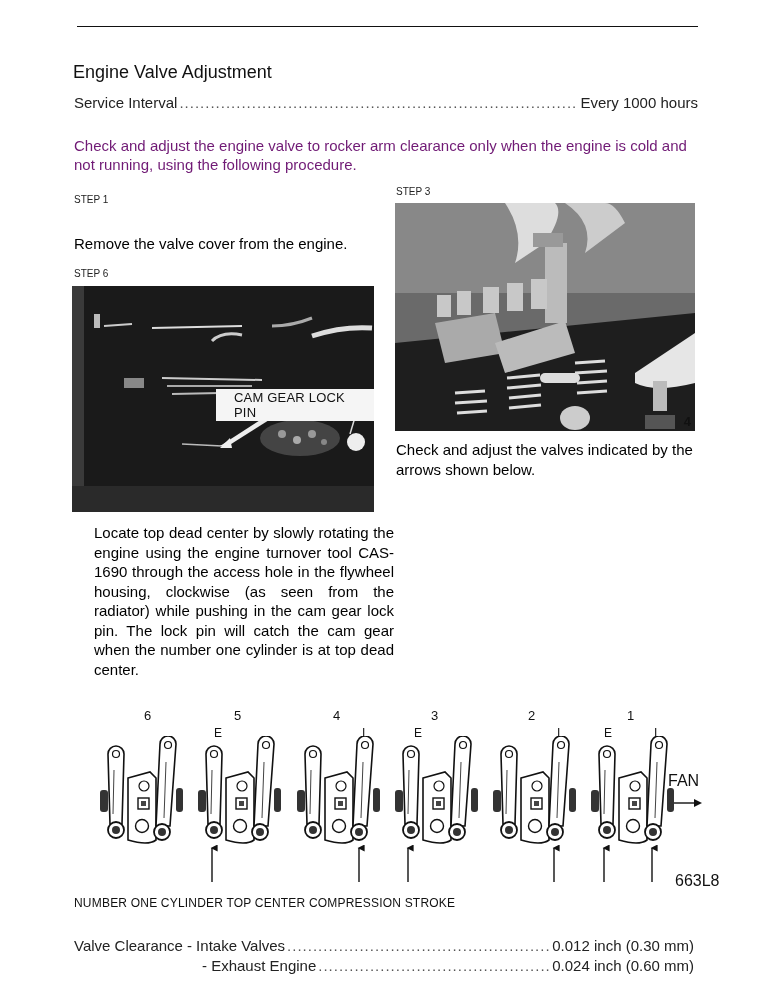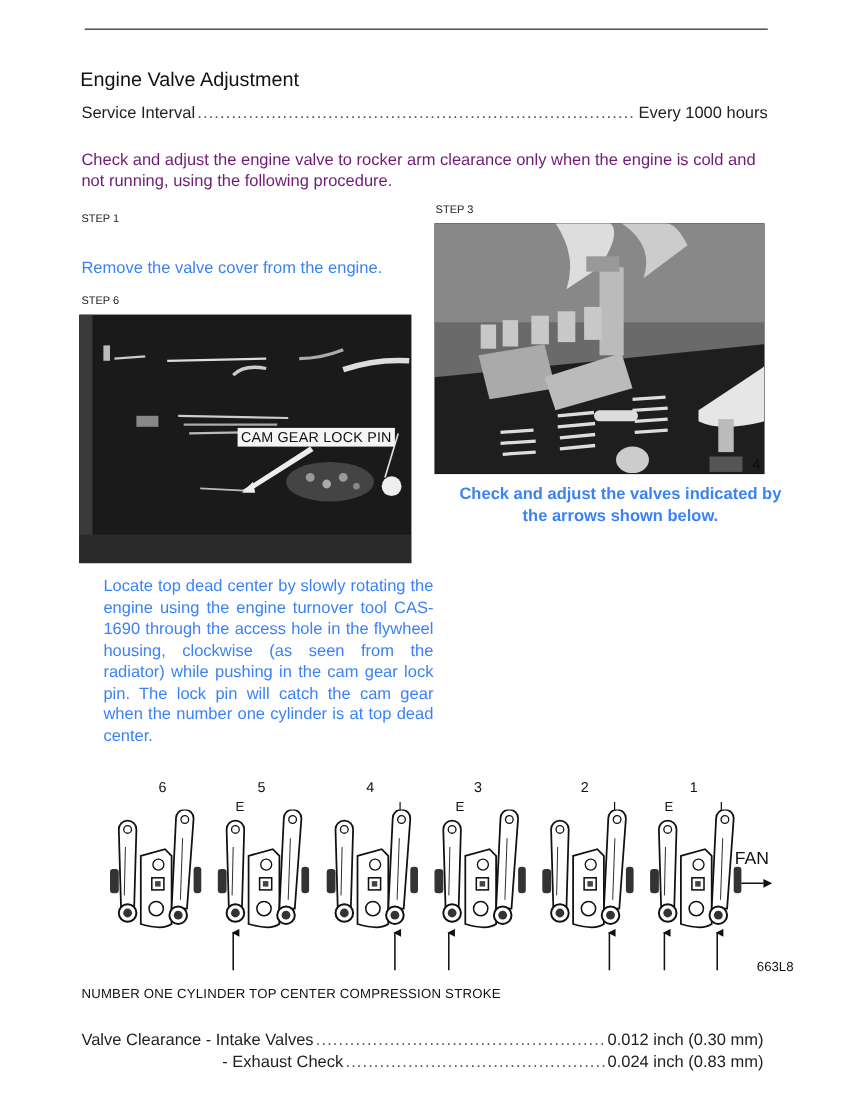--- a/index.html
+++ b/index.html
@@ -7,29 +7,29 @@
   .abs { position: absolute; }
   .section-header { left: 74px; top: 26px; width: 624px; font-size: 15px; letter-spacing: 0.2px; display: flex; align-items: flex-end; }
   .section-header .rule { flex: 1; border-bottom: 1px solid #111; margin-left: 3px; margin-bottom: 3px; }
   .title { left: 73px; top: 62px; font-size: 18px; }
   .leader-line { display: flex; align-items: baseline; font-size: 15px; color: #222; }
   .leader-line .dots { flex: 1; overflow: hidden; white-space: nowrap; margin: 0 2px; color: #555; letter-spacing: 1px; }
   .leader-line .dots::after { content: "................................................................................................................................................................................................................................................"; }
   .service { left: 74px; top: 94px; width: 624px; }
   .intro { left: 74px; top: 136px; width: 626px; font-size: 15px; line-height: 19px; color: #701a75; }
   .step-label { font-size: 10px; color: #222; }
-  .body-text { font-size: 15px; line-height: 19.5px; color: #3b82f6; text-align: justify; }
+  .body-text { font-size: 15px; line-height: 19.5px; color: #000000; text-align: justify; }
   .photo { background: #222; overflow: hidden; }
   .photo svg { display: block; }
-  .callout { position: absolute; left: 144px; top: 103px; background: #f5f5f5; color: #111; font-size: 13px; padding: 1px 3px; letter-spacing: 0.2px; }
+  .callout { position: absolute; left: 144px; top: 103px; background: #f5f5f5; color: #111; font-size: 13px; padding: 1px 18px; letter-spacing: 0.2px; }
   .diagram { left: 88px; top: 700px; width: 620px; height: 190px; }
   .cyl-num { position: absolute; top: 8px; font-size: 13px; }
   .vlab { position: absolute; top: 26px; font-size: 12px; }
   .fan-label { position: absolute; left: 580px; top: 72px; font-size: 16px; }
-  .fig-code { position: absolute; left: 600px; top: 172px; font-size: 12px; }
+  .fig-code { position: absolute; left: 587px; top: 172px; font-size: 16px; }
   .caption { left: 74px; top: 896px; width: 624px; text-align: left; font-size: 12px; letter-spacing: 0.2px; }
   .spec1 { left: 74px; top: 937px; width: 620px; }
   .spec2 { left: 202px; top: 957px; width: 492px; }
 </style>
 </head>
 <body>
 
 <div class="abs section-header">
   <span class="rule"></span>
 </div>
@@ -112,21 +112,21 @@
         <line x1="182" y1="190" x2="212" y2="188"></line>
     </g>
     <rect x="145" y="170" width="40" height="10" rx="5" fill="#ddd"></rect>
     <ellipse cx="180" cy="215" rx="15" ry="12" fill="#ccc"></ellipse>
     <path d="M240 170 q30 -20 60 -40 l0 50 q-40 10 -60 0 z" fill="#e6e6e6"></path>
     <rect x="258" y="178" width="14" height="30" fill="#bbb"></rect>
     <rect x="250" y="212" width="30" height="14" fill="#555"></rect>
   </svg>
   <span class="abs" style="right:4px;bottom:2px;font-size:13px;font-weight:bold;color:#111;">4</span>
 </div>
-<div class="abs body-text" style="left:413px;top:440px;width:302px;text-align:center;font-weight:bold;">Check and adjust the valves indicated by the arrows shown below.</div>
+<div class="abs body-text" style="left:396px;top:440px;width:302px;text-align:left;">Check and adjust the valves indicated by the arrows shown below.</div>
 
 <div class="abs diagram">
   <span class="cyl-num" style="left:56px;">6</span>
   <span class="cyl-num" style="left:146px;">5</span>
   <span class="cyl-num" style="left:245px;">4</span>
   <span class="cyl-num" style="left:343px;">3</span>
   <span class="cyl-num" style="left:440px;">2</span>
   <span class="cyl-num" style="left:539px;">1</span>
 
   <span class="vlab" style="left:126px;">E</span>
@@ -189,16 +189,16 @@
 
 <div class="abs caption">NUMBER ONE CYLINDER TOP CENTER COMPRESSION STROKE</div>
 
 <div class="abs spec1 leader-line">
   <span>Valve Clearance</span>
   <span style="margin-left:4px;">- Intake Valves</span>
   <span class="dots"></span>
   <span>0.012 inch (0.30 mm)</span>
 </div>
 <div class="abs spec2 leader-line">
-  <span>- Exhaust Check</span>
+  <span>- Exhaust Engine</span>
   <span class="dots"></span>
-  <span>0.024 inch (0.83 mm)</span>
+  <span>0.024 inch (0.60 mm)</span>
 </div>
 
 </body></html>

